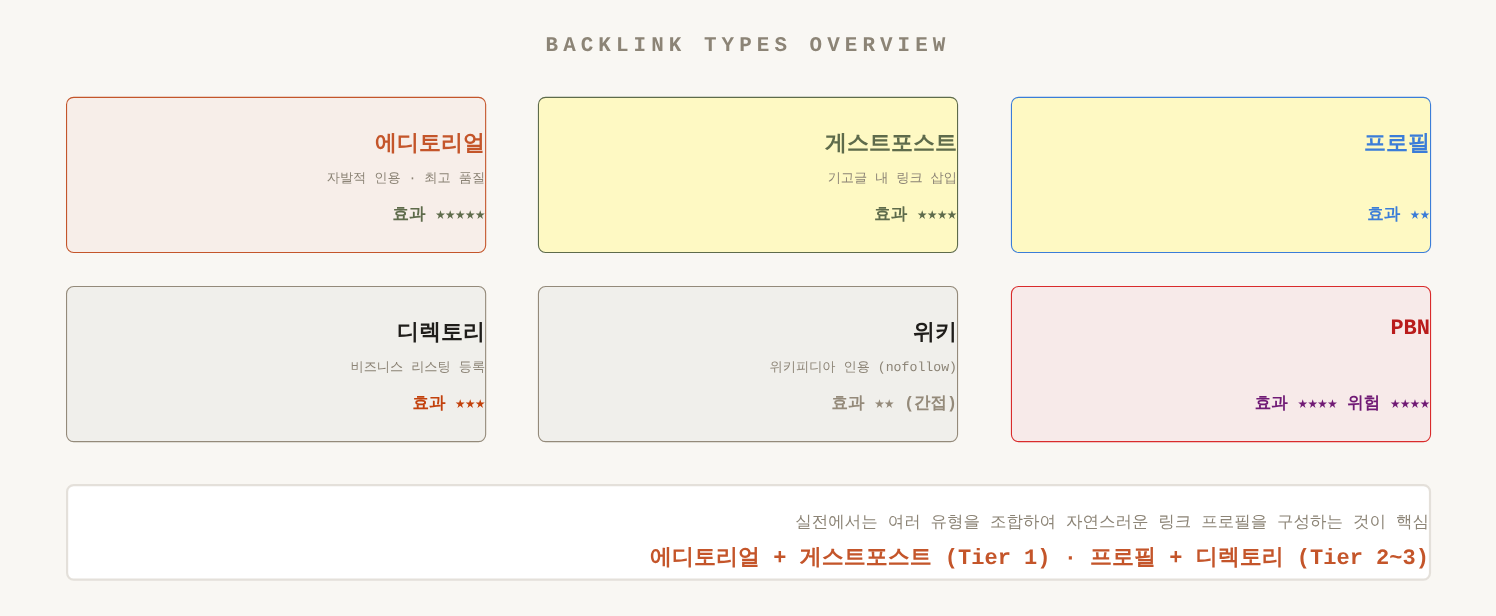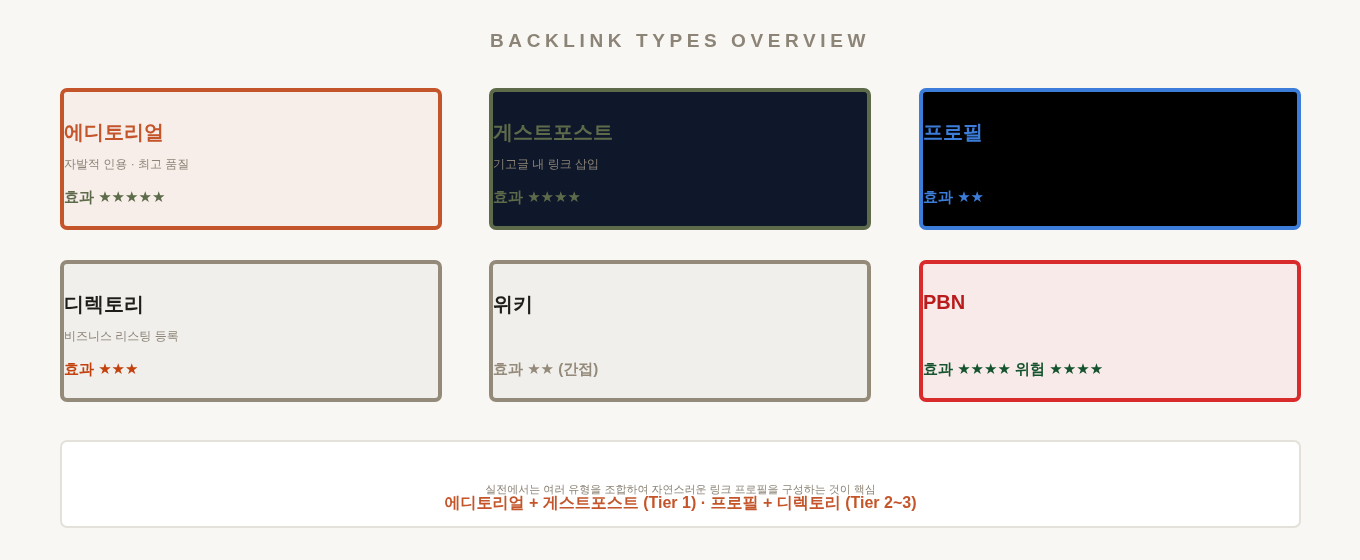--- a/index.html
+++ b/index.html
@@ -1,15 +1,15 @@
 <!DOCTYPE html>
 <html><head>
   <meta charset="utf-8">
   <style>
-    * { box-sizing: border-box; margin: 0; padding: 0; }
+    * { box-sizing: border-box; margin: 0; padding: 0; font-family: Liberation Mono, monospace; }
     html, body {
       width: 1360px;
       height: 560px;
       background: #f9f7f3;
       font-family: "Liberation Sans", "DejaVu Sans", sans-serif;
       overflow: hidden;
     }
     .page {
       position: relative;
       width: 1360px;
@@ -24,22 +24,22 @@
       font-size: 19px;
       font-weight: 700;
       letter-spacing: 4.6px;
       color: #8c8476;
     }
     .card {
       position: absolute;
       width: 382px;
       height: 142px;
       border-radius: 7px;
-      border: 4px solid #737373;
-      text-align: left;
+      border: 1px solid #737373;
+      text-align: right;
     }
     .card .name {
       position: absolute;
       top: 27px;
       left: 0;
       width: 100%;
       font-size: 20px;
       font-weight: 700;
     }
     .card .desc {
@@ -64,72 +64,75 @@
       top: 440px;
       width: 1241px;
       height: 88px;
       background: #ffffff;
       border: 2px solid #e4e0da;
       border-radius: 7px;
       text-align: center;
     }
     .summary .line1 {
       position: absolute;
-      top: 40px;
+      top: 23px;
       left: 0;
       width: 100%;
-      font-size: 11px;
+      font-size: 15px;
       color: #8c8476;
+      text-align: right;
     }
     .summary .line2 {
       position: absolute;
       top: 51px;
       left: 0;
       width: 100%;
-      font-size: 16px;
+      font-size: 20px;
       font-weight: 700;
       color: #c4552a;
+      text-align: right;
     }
   </style>
 </head>
 <body>
 
 <div class="page">
   <div class="title">BACKLINK TYPES OVERVIEW</div>
 
   <div class="card" style="left: 60px; top: 88px; border-color: rgb(196, 85, 42); background: rgb(247, 238, 233);">
     <div class="name" style="color: rgb(196, 85, 42);">에디토리얼</div>
     <div class="desc">자발적 인용 · 최고 품질</div>
     <div class="rating" style="color: rgb(94, 107, 75);">효과 ★★★★★</div>
   </div>
 
-  <div class="card" style="left: 489px; top: 88px; border-color: rgb(94, 107, 75); background: #0f172a;">
+  <div class="card" style="left: 489px; top: 88px; border-color: rgb(94, 107, 75); background: #fef9c3;">
     <div class="name" style="color: rgb(94, 107, 75);">게스트포스트</div>
     <div class="desc">기고글 내 링크 삽입</div>
     <div class="rating" style="color: rgb(94, 107, 75);">효과 ★★★★</div>
   </div>
 
-  <div class="card" style="left: 919px; top: 88px; border-color: rgb(59, 125, 216); background: #000000;">
+  <div class="card" style="left: 919px; top: 88px; border-color: rgb(59, 125, 216); background: #fef9c3;">
     <div class="name" style="color: rgb(59, 125, 216);">프로필</div>
     <div class="rating" style="color: rgb(59, 125, 216);">효과 ★★</div>
   </div>
 
   <div class="card" style="left: 60px; top: 260px; border-color: rgb(148, 138, 122); background: rgb(240, 239, 235);">
     <div class="name" style="color: rgb(31, 29, 26);">디렉토리</div>
     <div class="desc">비즈니스 리스팅 등록</div>
     <div class="rating" style="color: #c2410c;">효과 ★★★</div>
   </div>
 
   <div class="card" style="left: 489px; top: 260px; border-color: rgb(148, 138, 122); background: rgb(240, 239, 235);">
     <div class="name" style="color: rgb(31, 29, 26);">위키</div>
+    <div class="desc">위키피디아 인용 (nofollow)</div>
     <div class="rating" style="color: rgb(148, 138, 122);">효과 ★★ (간접)</div>
   </div>
 
   <div class="card" style="left: 919px; top: 260px; border-color: rgb(217, 43, 43); background: rgb(247, 234, 233);">
     <div class="name" style="color: #b91c1c;">PBN</div>
-    <div class="rating" style="color: #14532d;">효과 ★★★★ 위험 ★★★★</div>
+    <div class="rating" style="color: #701a75;">효과 ★★★★ 위험 ★★★★</div>
   </div>
 
   <div class="summary">
     <div class="line1">실전에서는 여러 유형을 조합하여 자연스러운 링크 프로필을 구성하는 것이 핵심</div>
     <div class="line2">에디토리얼 + 게스트포스트 (Tier 1) · 프로필 + 디렉토리 (Tier 2~3)</div>
   </div>
 </div>
 
 </body></html>

